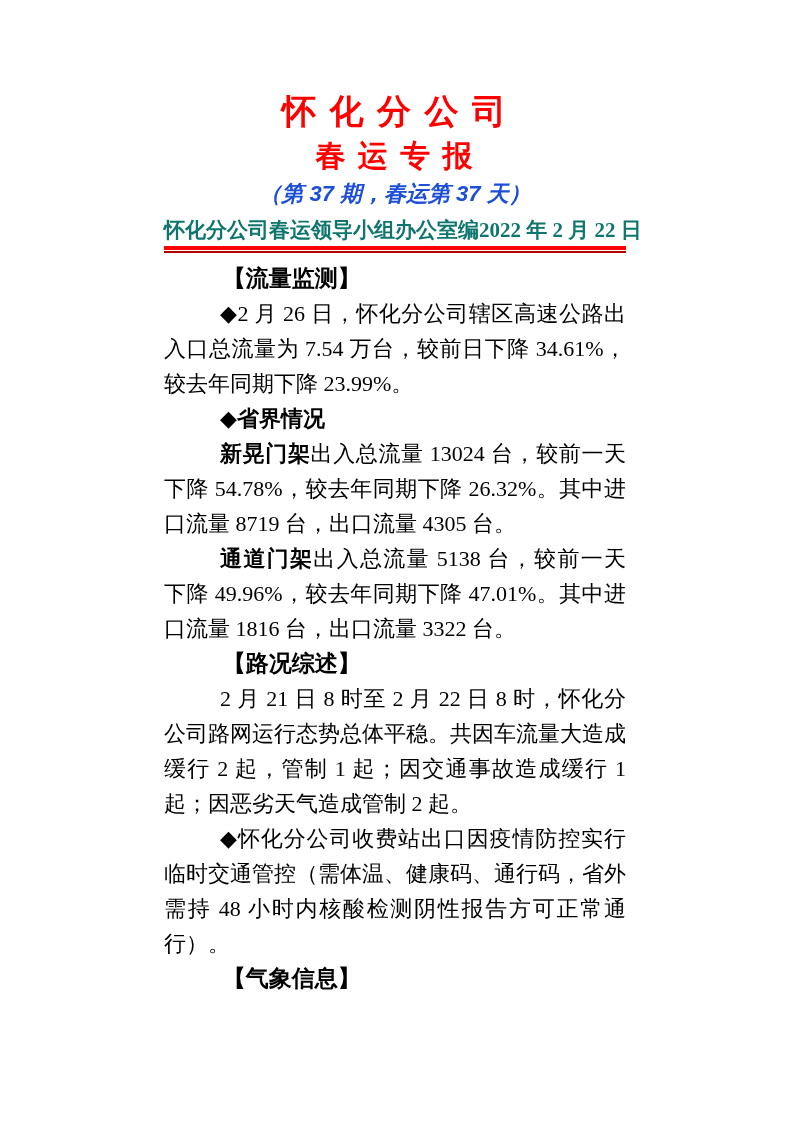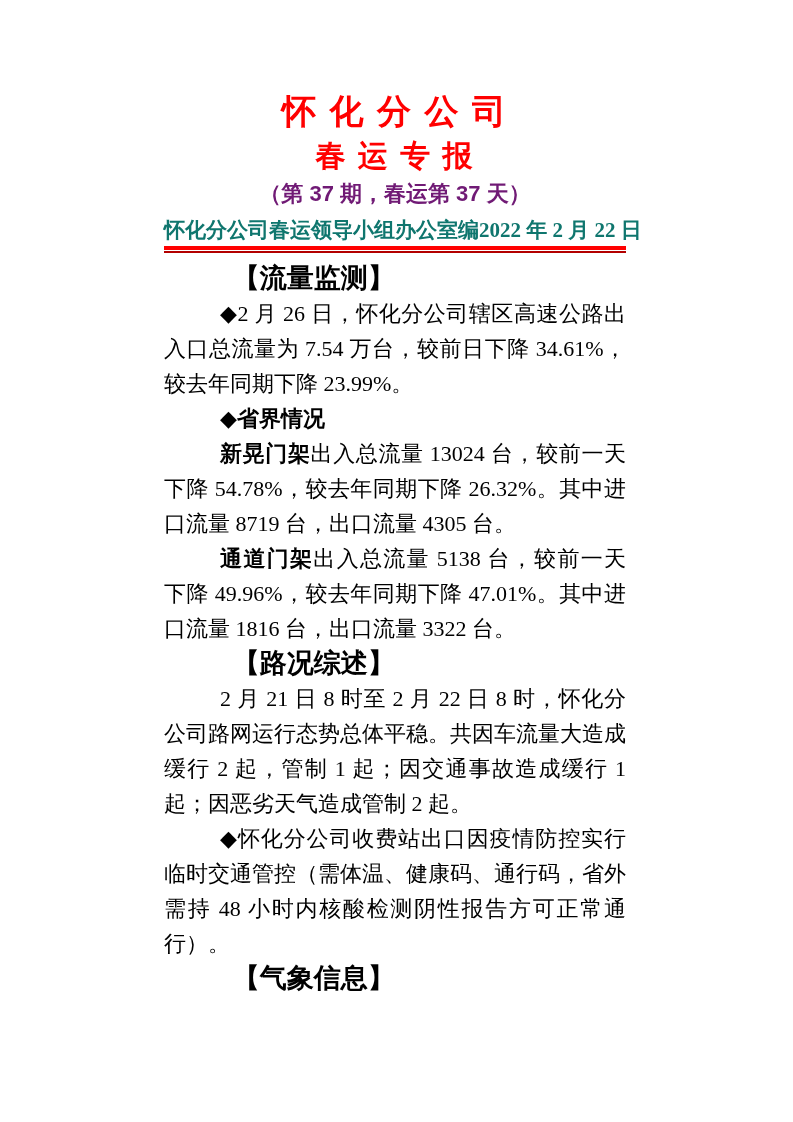--- a/index.html
+++ b/index.html
@@ -34,27 +34,28 @@
     font-family: "Liberation Sans", "DejaVu Sans", sans-serif;
     font-weight: bold;
     font-size: 30px;
     line-height: 38px;
     margin-top: 5px;
     letter-spacing: 2px;
     white-space: nowrap;
   }
   .issue-line {
     text-align: center;
-    color: #701a75;
+    color: #1d4ed8;
     font-family: "Liberation Sans", "DejaVu Sans", sans-serif;
     font-weight: bold;
     font-size: 22px;
     line-height: 26px;
     margin-top: 6px;
     white-space: nowrap;
+    font-style: italic;
   }
   .editor-row {
     display: flex;
     justify-content: space-between;
     align-items: baseline;
     margin-top: 10px;
     font-family: "Liberation Serif", "DejaVu Serif", serif;
     font-weight: bold;
     font-size: 21px;
     line-height: 26px;
@@ -78,21 +79,21 @@
     margin-top: 8px;
     font-family: "Liberation Serif", "DejaVu Serif", serif;
     font-size: 22px;
     line-height: 35px;
     color: #000000;
     text-align: justify;
   }
   .sec-heading {
     font-family: "Liberation Sans", "DejaVu Sans", sans-serif;
     font-weight: bold;
-    font-size: 27px;
+    font-size: 23px;
     line-height: 35px;
     text-indent: 2.55em;
     text-align: left;
   }
   .para {
     margin: 0;
     text-indent: 2.55em;
   }
   .para .bold {
     font-weight: bold;

